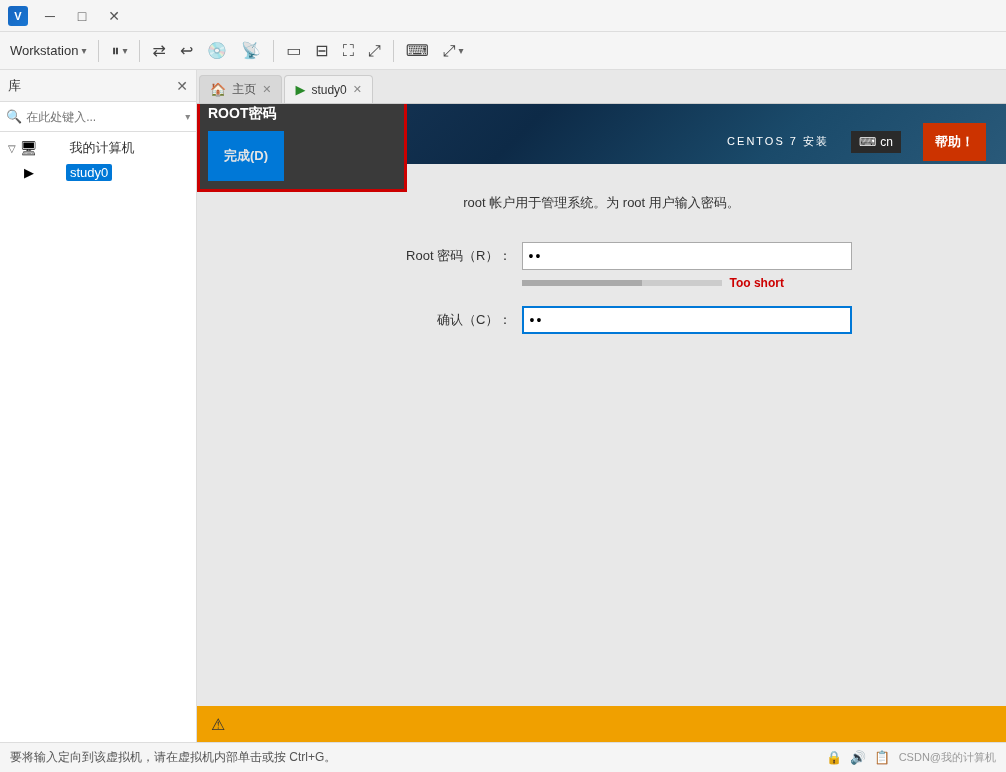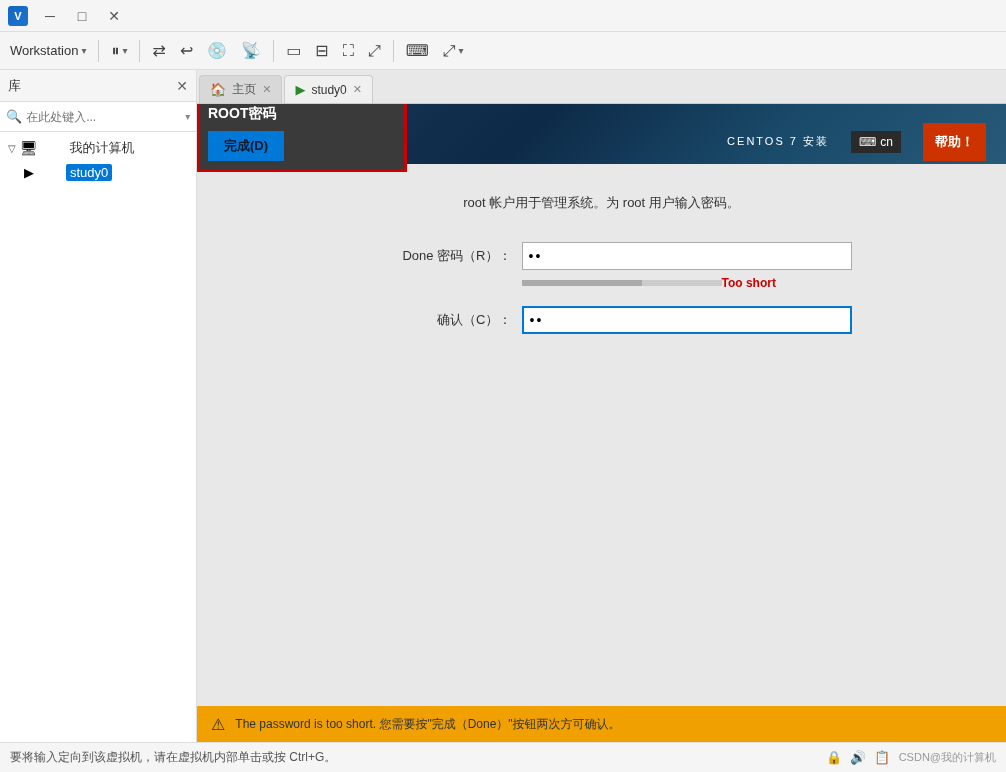--- a/index.html
+++ b/index.html
@@ -119,21 +119,21 @@
     
     .root-pwd-dialog {
       position: absolute; top: -10px; left: 0px; width: 210px;
       background: #3a3a3a; border: 3px solid #cc0000; z-index: 10;
       padding: 8px;
     }
     .dialog-title {
       color: white; font-size: 14px; font-weight: bold; margin-bottom: 8px;
     }
     .done-btn {
-      background: #0078d7; color: #0f172a; border: none; padding: 6px 16px;
+      background: #0078d7; color: #e5e5e5; border: none; padding: 16px 16px;
       font-size: 13px; cursor: pointer; font-weight: bold;
       display: block;
     }
 
     
     .form-area {
       flex: 1; display: flex; flex-direction: column; align-items: center;
       padding: 30px 20px 20px; background: #e8e8e8; position: relative;
     }
     .form-description {
@@ -144,21 +144,21 @@
     }
     .form-label {
       font-size: 13px; color: #333; width: 160px; text-align: right;
     }
     .form-input {
       flex: 1; height: 28px; border: 1px solid #aaa; padding: 0 6px;
       font-size: 14px; background: white; outline: none;
     }
     .form-input.focused { border: 2px solid #0078d7; }
     .strength-row {
-      display: flex; align-items: center; gap: 0; width: 500px;
+      display: flex; align-items: center; gap: 8px; width: 500px;
       padding-left: 170px; margin-bottom: 16px;
     }
     .strength-bar {
       height: 6px; background: linear-gradient(to right, #aaa 60%, #ccc 60%);
       flex: 1; max-width: 200px;
     }
     .strength-text { font-size: 12px; color: #c00; font-weight: bold; }
 
     
     .warning-bar {
@@ -306,38 +306,37 @@
             </div>
             <button class="help-btn">帮助！</button>
           </div>
         </div>
 
         <div class="root-pwd-overlay">
           <div class="form-area">
             <p class="form-description">root 帐户用于管理系统。为 root 用户输入密码。</p>
 
             <div class="form-row">
-              <label class="form-label">Done 密码（R）：</label>
+              <label class="form-label">Root 密码（R）：</label>
               <input class="form-input" type="text" value="••" placeholder="••" style="letter-spacing: 2px;">
             </div>
 
             <div class="strength-row">
               <div class="strength-bar"></div>
               <span class="strength-text">Too short</span>
             </div>
 
             <div class="form-row">
               <label class="form-label">确认（C）：</label>
               <input class="form-input focused" type="text" value="••" placeholder="••" style="letter-spacing: 2px;">
             </div>
           </div>
 
           <div class="warning-bar">
             <span class="warning-icon">⚠</span>
-            <span class="warning-text">The password is too short. 您需要按"完成（Done）"按钮两次方可确认。</span>
           </div>
         </div>
 
       </div>
     </div>
   </div>
 </div>
 
 <div class="status-bar">
   <span>要将输入定向到该虚拟机，请在虚拟机内部单击或按 Ctrl+G。</span>

